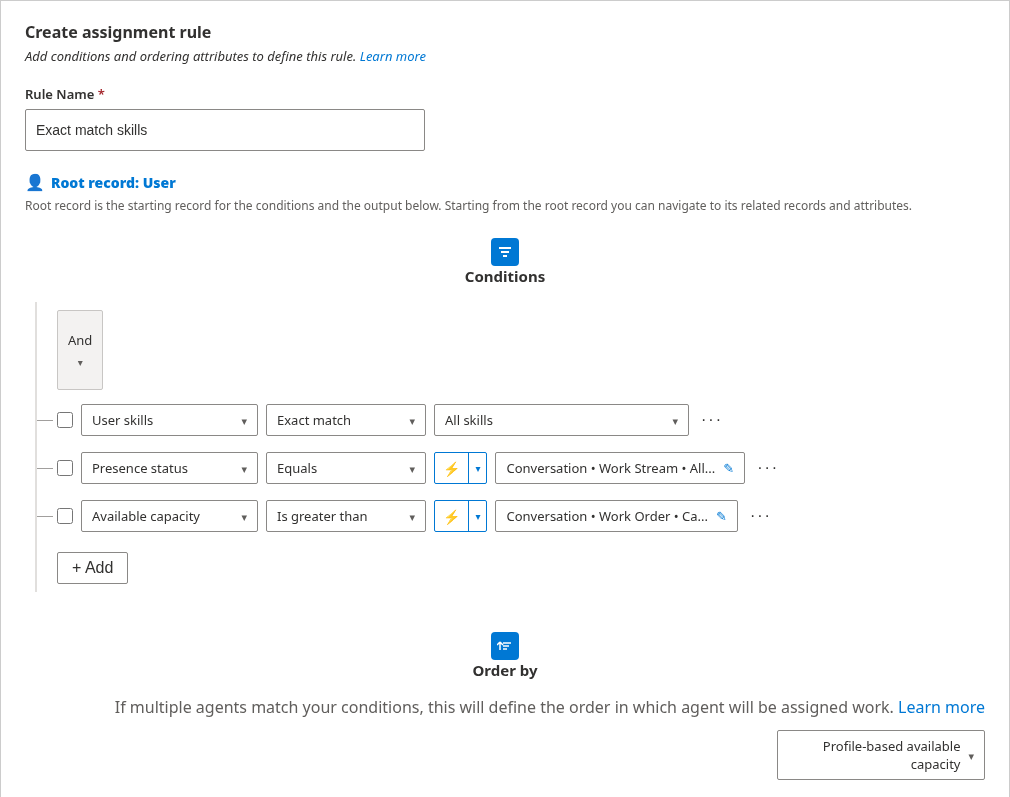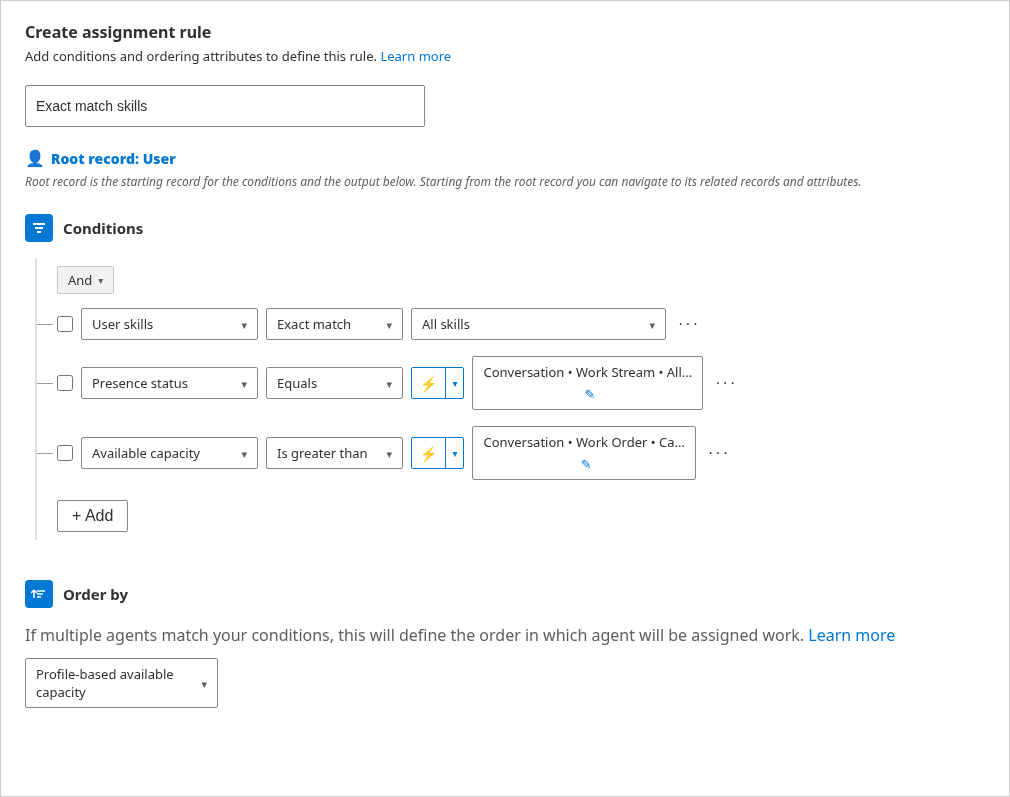--- a/index.html
+++ b/index.html
@@ -15,20 +15,21 @@
     }
     .page-title {
       font-size: 16px;
       font-weight: 700;
       margin-bottom: 4px;
     }
     .subtitle {
       font-size: 13px;
       color: #323130;
       margin-bottom: 20px;
+      font-style: italic;
     }
     .subtitle a {
       color: #0078d4;
       text-decoration: none;
     }
     .field-label {
       font-size: 13px;
       font-weight: 600;
       margin-bottom: 6px;
     }
@@ -56,27 +57,26 @@
     }
     .root-record-icon {
       color: #0078d4;
       font-size: 16px;
     }
     .root-record-desc {
       font-size: 12px;
       color: #605e5c;
       margin-top: 4px;
       max-width: 900px;
-      font-style: italic;
     }
     .section-header {
       display: flex;
       align-items: center;
-      gap: 10px;
       margin-bottom: 16px;
+      flex-direction: column;
     }
     .section-icon-box {
       width: 28px;
       height: 28px;
       background: #0078d4;
       border-radius: 4px;
       display: flex;
       align-items: center;
       justify-content: center;
       color: #fff;
@@ -93,28 +93,29 @@
       margin-left: 10px;
       border-left: 2px solid #e1dfdd;
       padding-left: 20px;
       padding-top: 8px;
       padding-bottom: 8px;
     }
     .and-dropdown {
       display: inline-flex;
       align-items: center;
       gap: 6px;
-      padding: 4px 10px;
+      padding: 20px 10px;
       border: 1px solid #c8c6c4;
       border-radius: 2px;
       background: #f3f2f1;
       font-size: 13px;
       cursor: pointer;
       margin-bottom: 14px;
       color: #323130;
+      flex-direction: column;
     }
     .chevron {
       font-size: 10px;
       color: #605e5c;
     }
     .condition-row {
       display: flex;
       align-items: center;
       gap: 8px;
       margin-bottom: 16px;
@@ -150,21 +151,21 @@
       font-size: 13px;
       color: #323130;
       gap: 8px;
     }
     .select-box .sel-chevron {
       color: #605e5c;
       font-size: 11px;
       flex-shrink: 0;
     }
     .field-select { width: 177px; }
-    .operator-select { width: 137px; }
+    .operator-select { width: 160px; }
     .value-select { width: 255px; }
     .dynamic-btn {
       display: inline-flex;
       align-items: center;
       gap: 0;
       border: 1px solid #0078d4;
       border-radius: 2px;
       background: #fff;
       cursor: pointer;
       height: 32px;
@@ -200,21 +201,20 @@
       align-items: center;
       gap: 4px;
       padding: 6px 10px;
       border: 1px solid #8a8886;
       border-radius: 2px;
       background: #fff;
       cursor: pointer;
       font-size: 13px;
       color: #323130;
       min-width: 200px;
-      flex-direction: column;
     }
     .edit-icon {
       color: #0078d4;
       font-size: 13px;
       margin-left: 4px;
     }
     .add-btn {
       display: inline-flex;
       align-items: center;
       gap: 6px;
@@ -222,44 +222,48 @@
       border: 1px solid #8a8886;
       border-radius: 2px;
       background: #fff;
       cursor: pointer;
       font-size: 16px;
       color: #323130;
       margin-top: 4px;
     }
     .order-by-section {
       margin-top: 40px;
+      text-align: right;
     }
     .order-by-desc {
       font-size: 16px;
       color: #605e5c;
       margin-bottom: 12px;
     }
     .order-by-desc a {
       color: #0078d4;
       text-decoration: none;
     }
     .order-by-select {
-      width: 193px;
+      width: 208px;
     }
   </style>
 </head>
 <body>
 
 <h1 class="page-title">Create assignment rule</h1>
 <p class="subtitle">
   <span>Add conditions and ordering attributes to define this rule.</span>
   <a href="#">Learn more</a>
 </p>
 
 <div style="margin-bottom: 20px;">
+  <div class="field-label">
+    <span>Rule Name</span> <span class="required">*</span>
+  </div>
   <input type="text" class="rule-name-input" value="Exact match skills" style="">
 </div>
 
 <div class="root-record-section">
   <div class="root-record-title">
     <span class="root-record-icon">👤</span>
     <strong>Root record: User</strong>
   </div>
   <p class="root-record-desc">Root record is the starting record for the conditions and the output below. Starting from the root record you can navigate to its related records and attributes.</p>
 </div>

